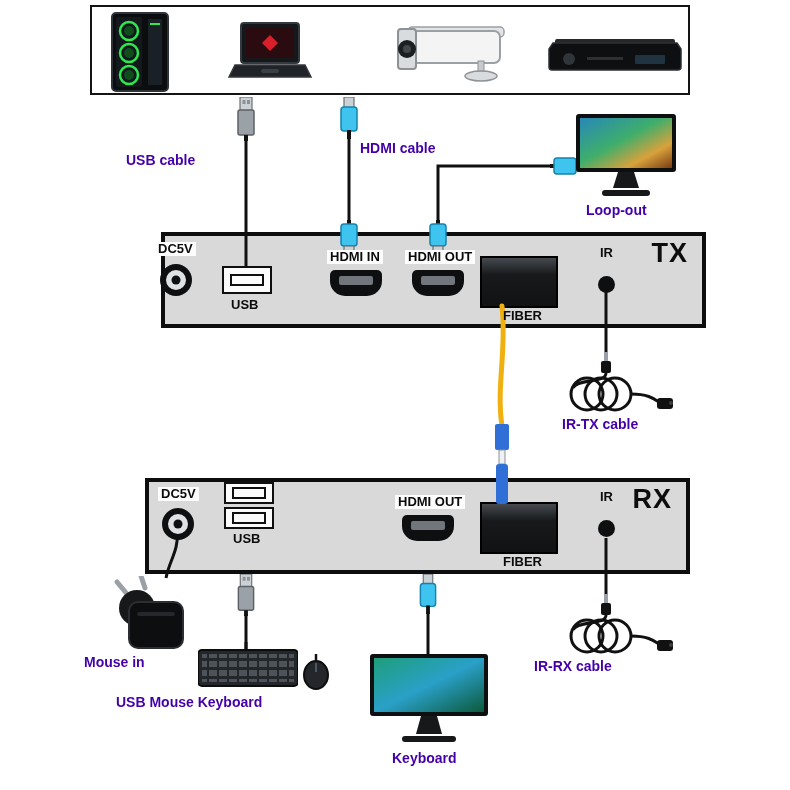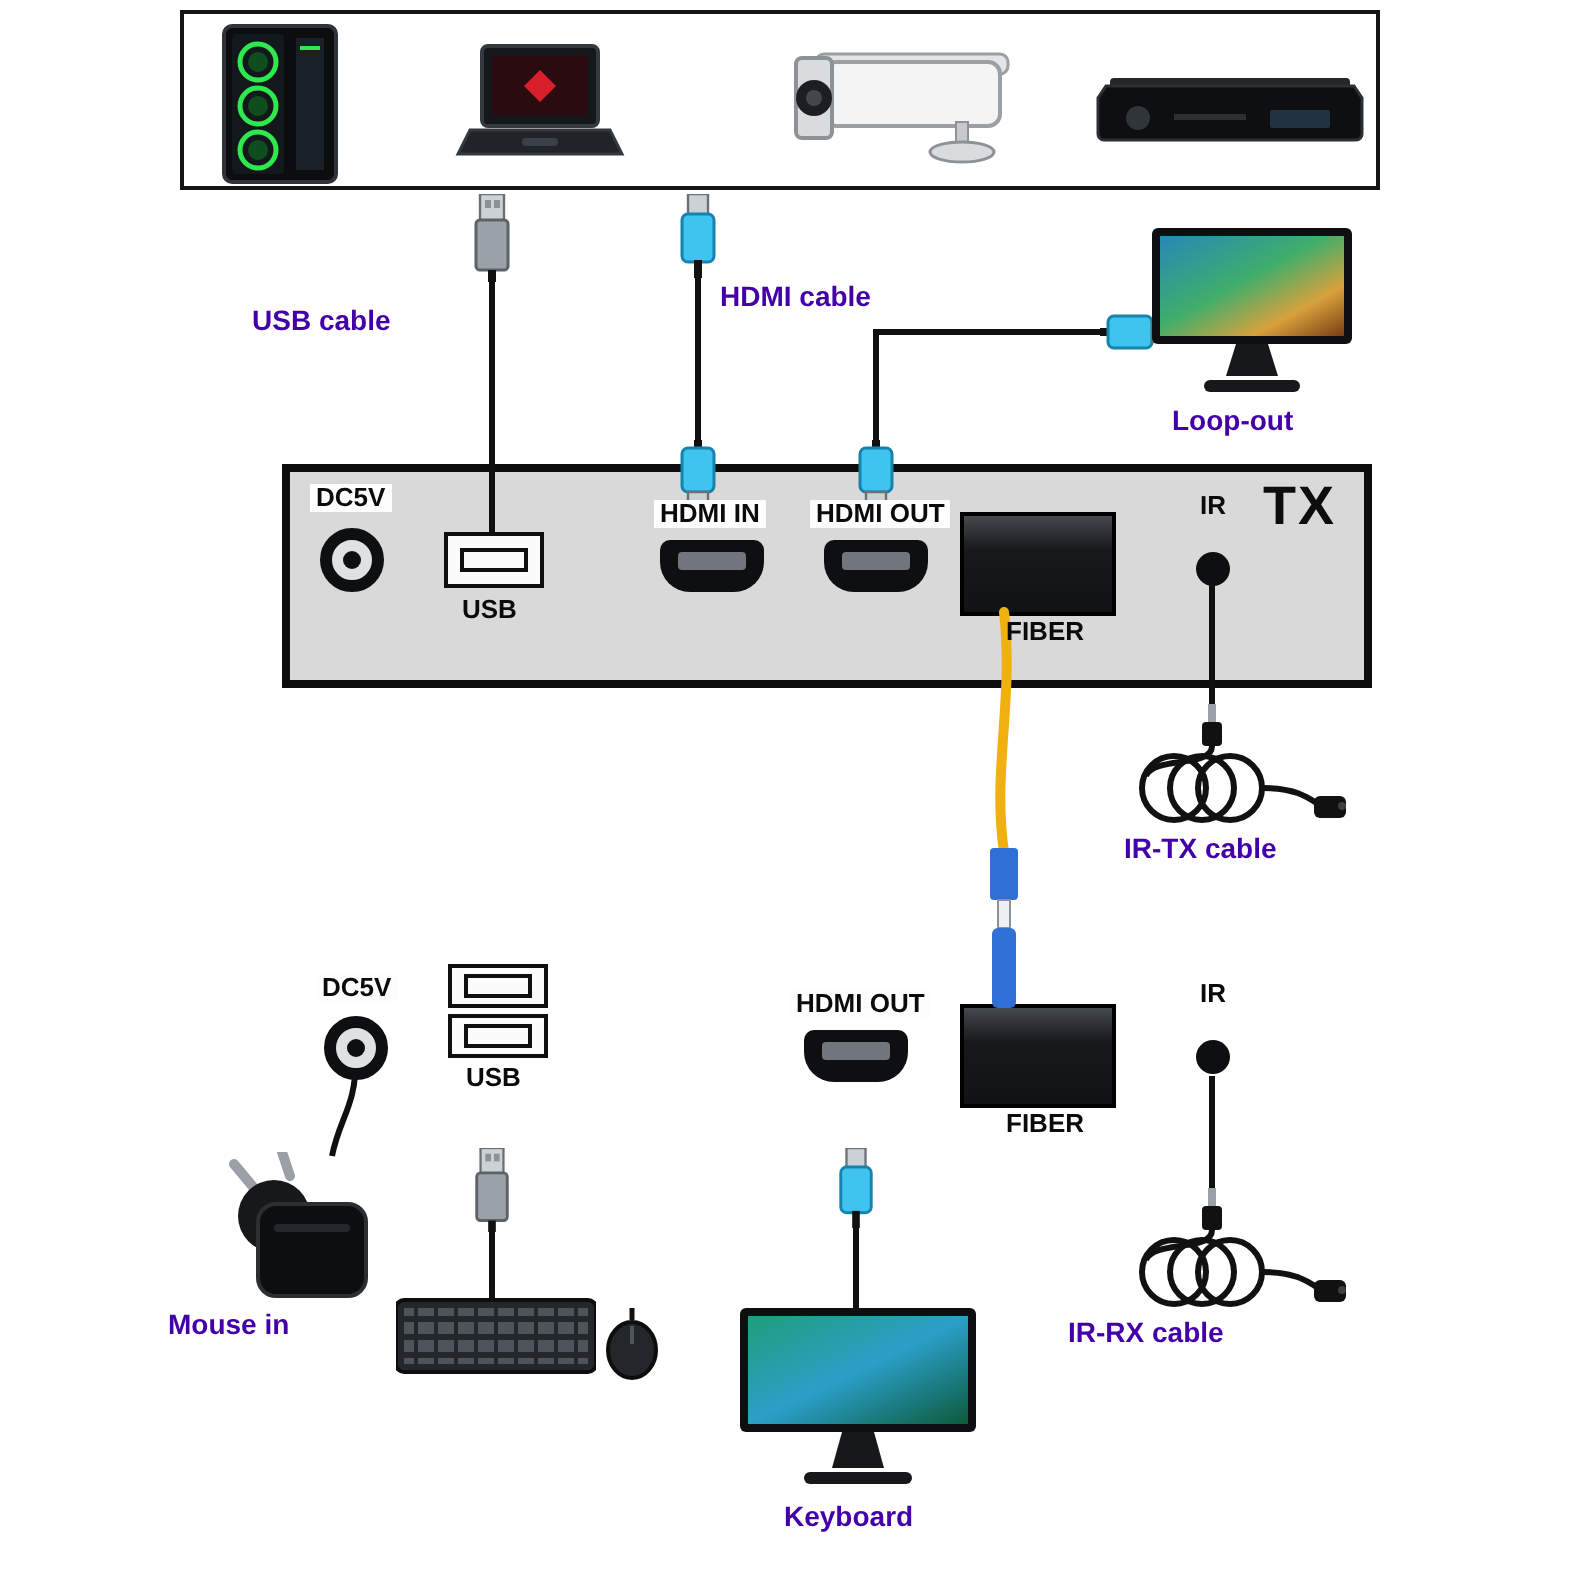--- a/index.html
+++ b/index.html
@@ -136,21 +136,21 @@
     <rect x="0" y="0" width="100" height="58" rx="3" fill="#0d0f10"></rect>
     <rect x="4" y="4" width="92" height="50" fill="url(#g-loop)"></rect>
     <path d="M42,58 h16 l5,16 h-26 z" fill="#16181a"></path>
     <rect x="26" y="76" width="48" height="6" rx="3" fill="#16181a"></rect>
   </svg>
 
   <div class="lbl lblz" style="left:126px;top:152px">USB cable</div>
   <div class="lbl lblz" style="left:360px;top:140px">HDMI cable</div>
   <div class="lbl lblz" style="left:586px;top:202px">Loop-out</div>
 
-  <div class="unit" style="left:141px;top:232px;width:545px;height:112px">
+  <div class="unit" style="left:161px;top:232px;width:545px;height:96px">
     <div class="unit-title" style="right:14px;top:2px">TX</div>
   </div>
   <div class="port-label patch lblz" style="left:155px;top:242px">DC5V</div>
   <svg class="icon" style="left:158px;top:262px" width="36" height="36" viewBox="0 0 36 36">
     <circle cx="18" cy="18" r="13" fill="#dfe2e5" stroke="#0d0f10" stroke-width="6"></circle>
     <circle cx="18" cy="18" r="4.5" fill="#0d0f10"></circle>
   </svg>
   <div class="usb-port" style="left:222px;top:266px;width:50px;height:28px"></div>
   <div class="port-label lblz" style="left:231px;top:298px">USB</div>
   <div class="port-label patch lblz" style="left:327px;top:250px">HDMI IN</div>
@@ -171,20 +171,23 @@
       <circle cx="52" cy="42" r="16"></circle>
         <circle cx="66" cy="42" r="16"></circle>
         <circle cx="80" cy="42" r="16"></circle>
     </g>
     <path d="M96,42 C112,42 118,46 124,50" fill="none" stroke="#111" stroke-width="3"></path>
     <rect x="122" y="46" width="16" height="11" rx="3" fill="#111"></rect>
     <circle cx="136" cy="51" r="2" fill="#3a3f44"></circle>
   </svg>
   <div class="lbl lblz" style="left:562px;top:416px">IR-TX cable</div>
 
+  <div class="unit" style="left:145px;top:478px;width:545px;height:96px">
+    <div class="unit-title" style="right:14px;top:2px">RX</div>
+  </div>
   <div class="port-label patch lblz" style="left:158px;top:487px">DC5V</div>
   <svg class="icon" style="left:160px;top:506px" width="36" height="36" viewBox="0 0 36 36">
     <circle cx="18" cy="18" r="13" fill="#dfe2e5" stroke="#0d0f10" stroke-width="6"></circle>
     <circle cx="18" cy="18" r="4.5" fill="#0d0f10"></circle>
   </svg>
   <div class="usb-port" style="left:224px;top:482px;width:50px;height:22px"></div>
   <div class="usb-port" style="left:224px;top:507px;width:50px;height:22px"></div>
   <div class="port-label lblz" style="left:233px;top:532px">USB</div>
   <div class="port-label patch lblz" style="left:395px;top:495px">HDMI OUT</div>
   <div class="hdmi-port" style="left:402px;top:515px;width:52px;height:26px"></div>
@@ -220,20 +223,21 @@
     </defs>
     <path d="M48,0 v8" stroke="#111" stroke-width="3" fill="none"></path>
     <rect x="0" y="8" width="100" height="36" rx="4" fill="#23272b" stroke="#0d0d0d" stroke-width="2"></rect>
     <rect x="4" y="12" width="92" height="28" fill="url(#keys)"></rect>
   </svg>
   <svg class="icon" style="left:302px;top:654px" width="28" height="36" viewBox="0 0 28 36">
     <path d="M14,6 v-6" stroke="#111" stroke-width="2.5" fill="none"></path>
     <ellipse cx="14" cy="21" rx="12" ry="14" fill="#23272b" stroke="#0d0d0d" stroke-width="2"></ellipse>
     <line x1="14" y1="9" x2="14" y2="18" stroke="#50565c" stroke-width="2"></line>
   </svg>
+  <div class="lbl lblz" style="left:116px;top:694px">USB Mouse Keyboard</div>
 
   <svg class="icon" style="left:419px;top:574px" width="18" height="40" viewBox="0 0 18 42">
     <rect x="4" y="0" width="10" height="11" class="metal"></rect>
     <rect x="1" y="10" width="16" height="24" rx="3" class="hdmi-body"></rect>
     <rect x="7" y="33" width="4" height="9" fill="#111"></rect>
   </svg>
 
   <svg class="icon" style="left:370px;top:654px" width="118" height="90" viewBox="0 0 118 90">
     <defs>
       <linearGradient id="g-mon" x1="0" y1="0" x2="1" y2="1">

